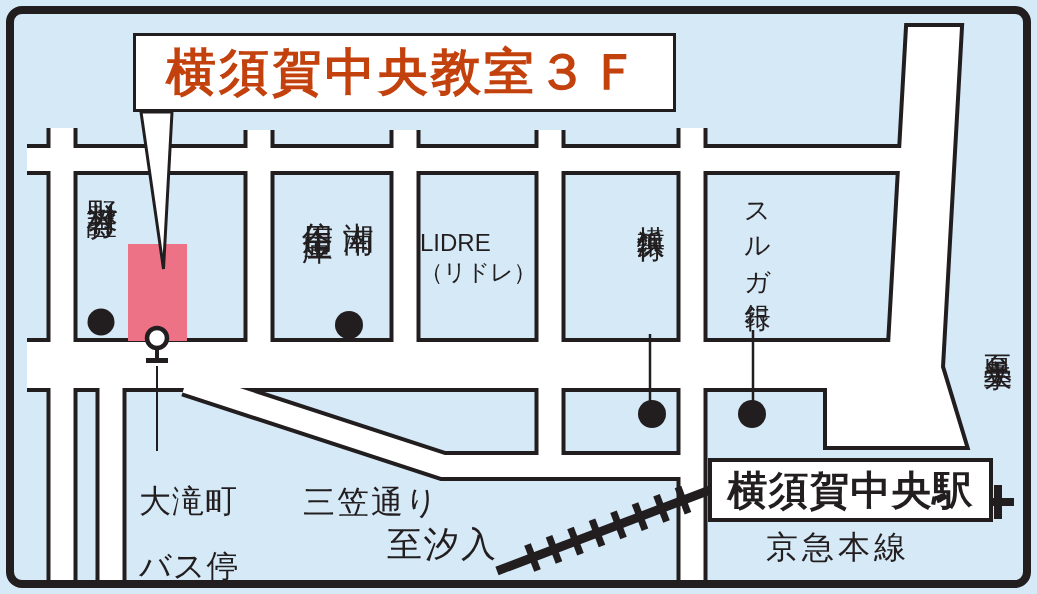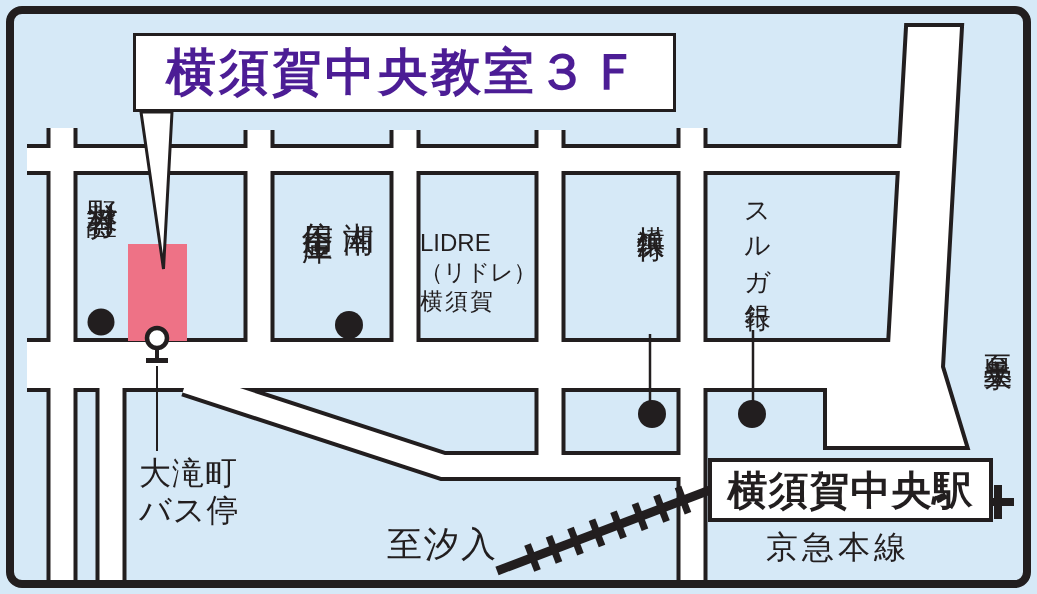--- a/index.html
+++ b/index.html
@@ -12,39 +12,39 @@
     color:#221e1f;
   }
   .map-canvas svg{position:absolute;left:0;top:0;}
   .lbl{position:absolute;line-height:1.15;white-space:nowrap;}
   .vert{writing-mode:vertical-rl;text-orientation:upright;letter-spacing:3px;}
   .vert span{display:block;}
   .callout{
     position:absolute;left:133px;top:33px;width:543px;height:79px;
     box-sizing:border-box;background:#ffffff;border:3px solid #221e1f;
     display:flex;align-items:center;justify-content:center;
-    font-size:50px;font-weight:bold;letter-spacing:3px;color:#4c1d95;
+    font-size:50px;font-weight:bold;letter-spacing:3px;color:#c2410c;
   }
   .station-box{
     position:absolute;left:708px;top:458px;width:285px;height:64px;
     box-sizing:border-box;background:#ffffff;border:4px solid #221e1f;
     display:flex;align-items:center;justify-content:center;
     font-size:40px;font-weight:600;letter-spacing:1px;color:#221e1f;
   }
   .lbl-nomura{left:84px;top:176px;font-size:31px;}
   .lbl-shonan{left:296px;top:198px;font-size:31px;line-height:1.32;}
   .lbl-lidre{left:420px;top:228px;width:116px;font-size:24px;line-height:1.25;}
   .lbl-lidre span{display:block;}
   .lbl-lidre .s2{font-size:23px;}
   .lbl-lidre .s3{font-size:23px;letter-spacing:2px;}
   .lbl-yokohama{left:634px;top:204px;font-size:28px;}
   .lbl-suruga{left:742px;top:186px;font-size:26px;}
   .lbl-kenritsu{left:981px;top:333px;font-size:28px;letter-spacing:2px;}
   .lbl-otaki{left:139px;top:455px;font-size:32px;letter-spacing:1px;}
-  .lbl-otaki span{display:block;}
+  .lbl-otaki span{display:block;margin-top:28px;}
   .lbl-mikasa{left:303px;top:484px;font-size:32px;letter-spacing:2px;}
   .lbl-shioiri{left:387px;top:524px;font-size:35px;letter-spacing:2px;}
   .lbl-keikyu{left:766px;top:529px;font-size:32px;letter-spacing:4px;}
 </style>
 </head>
 <body>
 
 <div class="map-canvas">
 
   <svg width="1037" height="594" viewBox="0 0 1037 594">
@@ -124,34 +124,34 @@
   <div class="lbl vert lbl-nomura">野村證券</div>
 
   <div class="lbl vert lbl-shonan">
     <span>湘南</span>
     <span>信用金庫</span>
   </div>
 
   <div class="lbl lbl-lidre">
     <span class="s1">LIDRE</span>
     <span class="s2">（リドレ）</span>
-    <span class="s3">横須賀</span>
   </div>
 
   <div class="lbl vert lbl-yokohama">横浜銀行</div>
 
   <div class="lbl vert lbl-suruga">スルガ銀行</div>
 
   <div class="lbl vert lbl-kenritsu">至県立大学</div>
 
   <div class="lbl lbl-otaki">
     <span>大滝町</span>
     <span>バス停</span>
   </div>
 
+  <div class="lbl lbl-mikasa">三笠通り</div>
 
   <div class="lbl lbl-shioiri">至汐入</div>
 
   <div class="station-box">
     <span>横須賀中央駅</span>
   </div>
 
   <div class="lbl lbl-keikyu">京急本線</div>
 
 </div>

